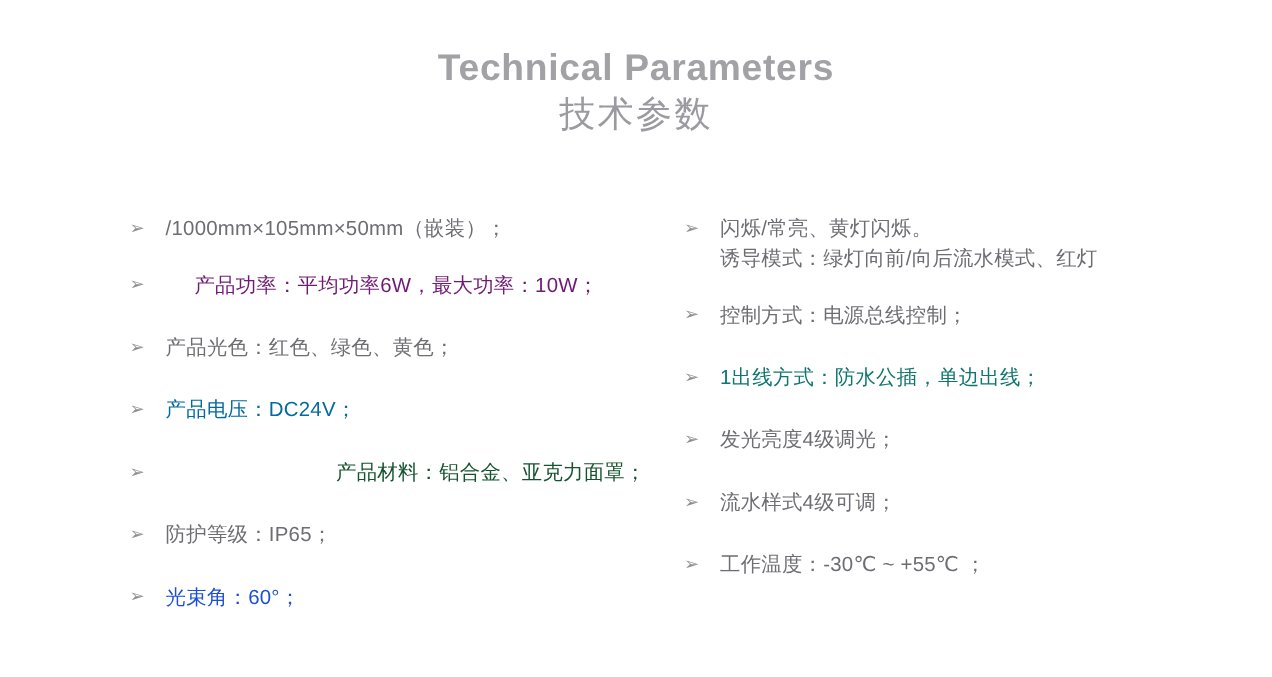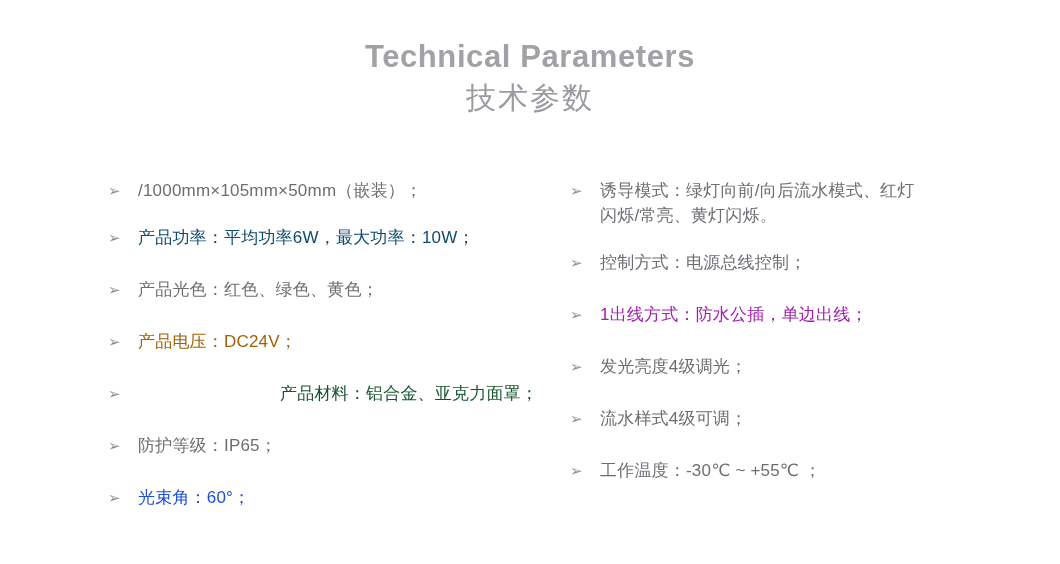--- a/index.html
+++ b/index.html
@@ -33,21 +33,21 @@
     font-family: "Liberation Sans", "DejaVu Sans", sans-serif;
     font-size: 31px;
     font-weight: bold;
     letter-spacing: 0.6px;
     color: #a2a2a6;
     line-height: 38px;
     margin: 0;
     white-space: nowrap;
   }
   .heading-cn {
-    font-family: Liberation Sans, sans-serif;
+    font-family: Liberation Mono, monospace;
     font-size: 30px;
     font-weight: normal;
     letter-spacing: 2px;
     color: #9a9aa0;
     line-height: 40px;
     margin: 0;
     margin-top: 2px;
     white-space: nowrap;
   }
 
@@ -113,33 +113,33 @@
   <div class="columns">
     <div class="col col-left">
         <div class="spec-item multiline">
           <span class="bullet" style="color: rgb(142, 142, 148);">➢</span>
           <span class="spec-text" style="color: rgb(109, 109, 115);">
             <span class="ln">/1000mm×105mm×50mm（嵌装）；</span>
           </span>
         </div>
         <div class="spec-item">
           <span class="bullet" style="color: rgb(142, 142, 148);">➢</span>
-          <span class="spec-text" style="color: #0c4a6e;">
+          <span class="spec-text" style="color: #701a75; margin-left: 24px;">
             <span class="ln">产品功率：平均功率6W，最大功率：10W；</span>
           </span>
         </div>
         <div class="spec-item">
           <span class="bullet" style="color: rgb(142, 142, 148);">➢</span>
           <span class="spec-text" style="color: rgb(109, 109, 115);">
             <span class="ln">产品光色：红色、绿色、黄色；</span>
           </span>
         </div>
         <div class="spec-item">
           <span class="bullet" style="color: rgb(142, 142, 148);">➢</span>
-          <span class="spec-text" style="color: #a16207;">
+          <span class="spec-text" style="color: #0369a1;">
             <span class="ln">产品电压：DC24V；</span>
           </span>
         </div>
         <div class="spec-item">
           <span class="bullet" style="color: rgb(142, 142, 148);">➢</span>
           <span class="spec-text" style="color: #14532d; text-align: right;">
             <span class="ln">产品材料：铝合金、亚克力面罩；</span>
           </span>
         </div>
         <div class="spec-item">
@@ -152,33 +152,33 @@
           <span class="bullet" style="color: rgb(142, 142, 148);">➢</span>
           <span class="spec-text" style="color: #1d4ed8;">
             <span class="ln">光束角：60°；</span>
           </span>
         </div>
       </div>
     <div class="col col-right">
         <div class="spec-item multiline">
           <span class="bullet" style="color: rgb(142, 142, 148);">➢</span>
           <span class="spec-text" style="color: rgb(109, 109, 115);">
+            <span class="ln">闪烁/常亮、黄灯闪烁。</span>
             <span class="ln">诱导模式：绿灯向前/向后流水模式、红灯</span>
-            <span class="ln">闪烁/常亮、黄灯闪烁。</span>
           </span>
         </div>
         <div class="spec-item">
           <span class="bullet" style="color: rgb(142, 142, 148);">➢</span>
           <span class="spec-text" style="color: rgb(109, 109, 115);">
             <span class="ln">控制方式：电源总线控制；</span>
           </span>
         </div>
         <div class="spec-item">
           <span class="bullet" style="color: rgb(142, 142, 148);">➢</span>
-          <span class="spec-text" style="color: #a21caf;">
+          <span class="spec-text" style="color: #0f766e;">
             <span class="ln">1出线方式：防水公插，单边出线；</span>
           </span>
         </div>
         <div class="spec-item">
           <span class="bullet" style="color: rgb(142, 142, 148);">➢</span>
           <span class="spec-text" style="color: rgb(109, 109, 115);">
             <span class="ln">发光亮度4级调光；</span>
           </span>
         </div>
         <div class="spec-item">

